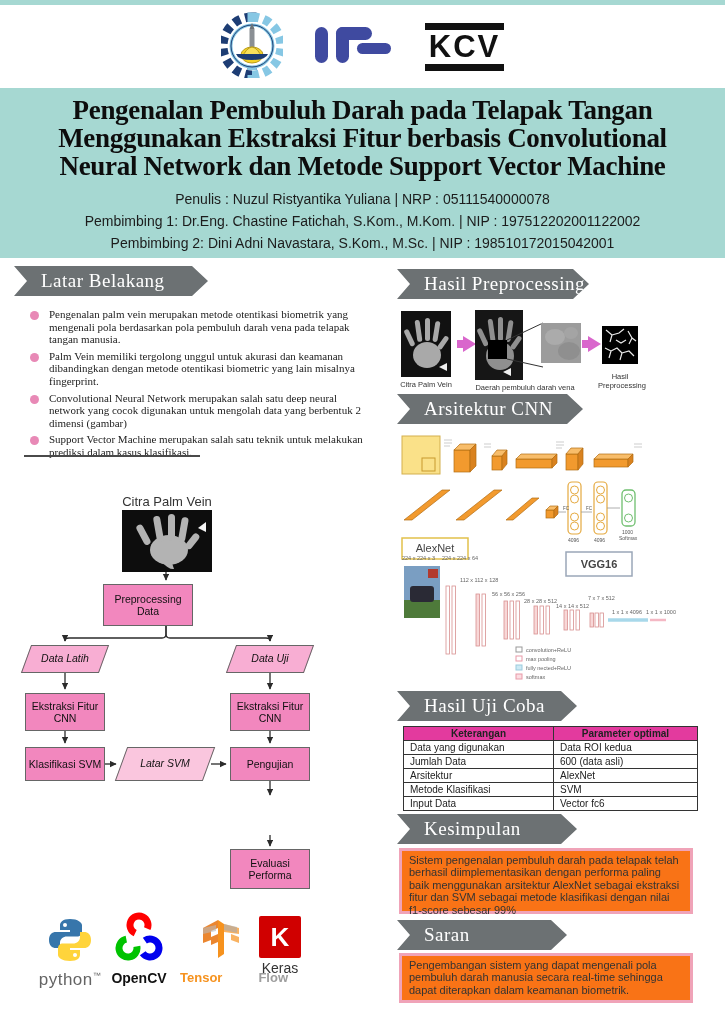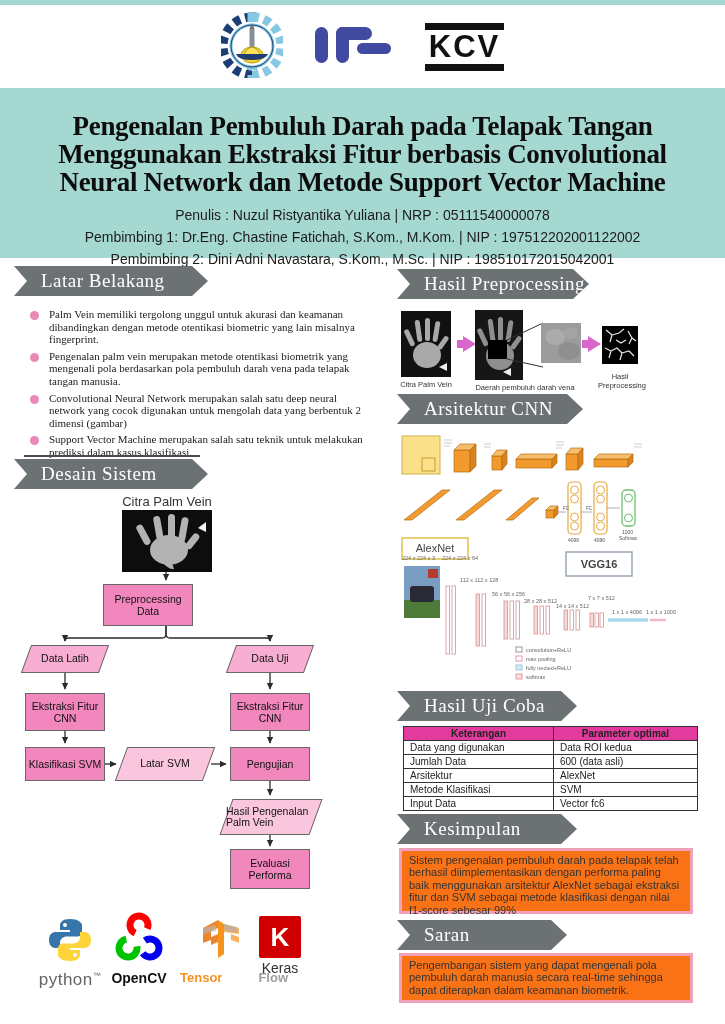--- a/index.html
+++ b/index.html
@@ -9,21 +9,21 @@
   
   .top-strip { position:absolute; left:0; top:0; width:725px; height:5px; background:#a6d8d2; }
 
   
   .logo-row { position:absolute; left:0; top:8px; width:725px; height:78px; display:flex; justify-content:center; align-items:center; gap:30px; }
   .kcv-box { border-top:7px solid #111; border-bottom:7px solid #111; padding:1px 4px; font-weight:900; font-size:31px; letter-spacing:2px; color:#111; font-family:"Liberation Sans", sans-serif; line-height:1.05; }
 
   
   .title-block { position:absolute; left:0; top:88px; width:725px; height:170px; background:#a6d8d2; text-align:center; }
   .title-line { font-family:"Liberation Serif", serif; font-weight:bold; color:#0d0d0d; font-size:27px; line-height:28px; letter-spacing:-0.3px; }
-  .title-wrap { padding-top:24px; }
+  .title-wrap { padding-top:8px; }
   .byline { font-size:14px; color:#1c1c1c; line-height:22px; }
   .byline-wrap { margin-top:8px; }
 
   
   .arrow-header { position:absolute; height:30px; background:#6c7173; color:#fff; display:flex; align-items:center; padding-left:27px; font-family:"Liberation Serif", serif; font-size:19px; letter-spacing:0.5px;
     clip-path: polygon(0 0, calc(100% - 16px) 0, 100% 50%, calc(100% - 16px) 100%, 0 100%, 13px 50%); }
 
   
   .bullets { position:absolute; left:30px; top:308px; width:338px; }
   .bullet-item { display:flex; gap:10px; margin-bottom:4px; }
@@ -31,21 +31,21 @@
   .bullet-text { font-family:"Liberation Serif", serif; font-size:11px; line-height:12.6px; color:#222; }
 
   .sep-line { position:absolute; left:24px; top:455px; width:176px; height:2px; background:#4a4a4a; }
 
   
   .fc-label { position:absolute; text-align:center; font-size:13px; color:#333; }
   .fc-box { position:absolute; background:#f287be; border:1px solid #666; display:flex; align-items:center; justify-content:center; text-align:center; font-size:10.5px; color:#111; line-height:12px; padding:2px; }
   .pgram { position:absolute; }
   .pgram .bg { position:absolute; inset:0; background:#f8aed3; border:1px solid #666; transform:skewX(-20deg); }
   .pgram.light .bg { background:#fac6de; }
-  .pgram .lbl { position:relative; display:flex; align-items:center; justify-content:center; height:100%; font-size:10.5px; color:#111; text-align:left; line-height:11.5px; }
+  .pgram .lbl { position:relative; display:flex; align-items:center; justify-content:center; height:100%; font-size:10.5px; color:#111; text-align:right; line-height:11.5px;font-style:italic; }
   .img-frame { position:absolute; }
 
   
   .flow-arrow { position:absolute; width:0; height:0; border-top:8px solid transparent; border-bottom:8px solid transparent; border-left:13px solid #d966cc; }
   .flow-arrow::before { content:""; position:absolute; left:-19px; top:-4px; width:7px; height:8px; background:#d966cc; }
 
   
   .cap { position:absolute; font-size:7.5px; color:#333; text-align:center; line-height:9px; }
 
   
@@ -115,38 +115,37 @@
       <div class="byline">Penulis : Nuzul Ristyantika Yuliana | NRP : 05111540000078</div>
       <div class="byline">Pembimbing 1: Dr.Eng. Chastine Fatichah, S.Kom., M.Kom. | NIP : 197512202001122002</div>
       <div class="byline">Pembimbing 2: Dini Adni Navastara, S.Kom., M.Sc. | NIP : 198510172015042001</div>
     </div>
   </div>
 
   <div class="arrow-header" style="left:14px; top:266px; width:194px;">Latar Belakang</div>
   <div class="bullets">
     <div class="bullet-item">
       <span class="bullet-dot"></span>
-      <span class="bullet-text">Palm Vein memiliki tergolong unggul untuk akurasi dan keamanan dibandingkan dengan metode otentikasi biometric yang lain misalnya fingerprint.</span>
+      <span class="bullet-text">Pengenalan palm vein merupakan metode otentikasi biometrik yang mengenali pola berdasarkan pola pembuluh darah vena pada telapak tangan manusia.</span>
     </div>
     <div class="bullet-item">
       <span class="bullet-dot"></span>
-      <span class="bullet-text">Pengenalan palm vein merupakan metode otentikasi biometrik yang mengenali pola berdasarkan pola pembuluh darah vena pada telapak tangan manusia.</span>
+      <span class="bullet-text">Palm Vein memiliki tergolong unggul untuk akurasi dan keamanan dibandingkan dengan metode otentikasi biometric yang lain misalnya fingerprint.</span>
     </div>
     <div class="bullet-item">
       <span class="bullet-dot"></span>
       <span class="bullet-text">Convolutional Neural Network merupakan salah satu deep neural network yang cocok digunakan untuk mengolah data yang berbentuk 2 dimensi (gambar)</span>
     </div>
     <div class="bullet-item">
       <span class="bullet-dot"></span>
       <span class="bullet-text">Support Vector Machine merupakan salah satu teknik untuk melakukan prediksi dalam kasus klasifikasi.</span>
     </div>
   </div>
 
   <div class="sep-line"></div>
-  <div class="arrow-header" style="left:14px; top:459px; width:194px;">Desain Sistem</div>
 
   <svg style="position:absolute; left:0; top:0; pointer-events:none;" width="390" height="910">
     <defs>
       <marker id="ah" markerWidth="7" markerHeight="7" refX="5" refY="2.6" orient="auto">
         <path d="M0,0 L5.5,2.6 L0,5.2 z" fill="#2b2b2b"></path>
       </marker>
     </defs>
     <g stroke="#2b2b2b" stroke-width="1.3" fill="none">
       <line x1="166" y1="572" x2="166" y2="580" marker-end="url(#ah)"></line>
       <path d="M166,626 L166,634 Q166,638 162,638 L69,638 Q65,638 65,641 L65,641"></path>
@@ -196,24 +195,20 @@
   <div class="fc-box" style="left:25px; top:693px; width:80px; height:38px;">Ekstraksi Fitur CNN</div>
   <div class="fc-box" style="left:230px; top:693px; width:80px; height:38px;">Ekstraksi Fitur CNN</div>
 
   <div class="fc-box" style="left:25px; top:747px; width:80px; height:34px;">Klasifikasi SVM</div>
   <div class="pgram light" style="left:121px; top:747px; width:88px; height:34px;">
     <div class="bg"></div>
       <div class="lbl">Latar SVM</div>
   </div>
   <div class="fc-box" style="left:230px; top:747px; width:80px; height:34px;">Pengujian</div>
 
-  <div class="pgram light" style="left:226px; top:799px; width:90px; height:36px;">
-    <div class="bg"></div>
-      <div class="lbl">Hasil Pengenalan Palm Vein</div>
-  </div>
   <div class="fc-box" style="left:230px; top:849px; width:80px; height:40px;">Evaluasi Performa</div>
 
   <div class="tool-logo" style="left:34px; top:916px; width:72px;">
     <svg width="48" height="48" viewBox="0 0 48 48">
       <path d="M24,3 c-8,0 -10,3.5 -10,6.5 L14,14 h10 v2 H10 c-4,0 -7,2.5 -7,8 c0,5.5 3,8 7,8 h4 v-5 c0,-4 3,-6.5 7,-6.5 h10 c3,0 5,-2 5,-5 V9.5 C36,6.5 32,3 24,3 z" fill="#3776ab"></path>
       <path d="M24,45 c8,0 10,-3.5 10,-6.5 L34,34 h-10 v-2 h14 c4,0 7,-2.5 7,-8 c0,-5.5 -3,-8 -7,-8 h-4 v5 c0,4 -3,6.5 -7,6.5 H17 c-3,0 -5,2 -5,5 v6.5 C12,41.5 16,45 24,45 z" fill="#ffd43b"></path>
       <circle cx="19" cy="9" r="2" fill="#fff"></circle>
       <circle cx="29" cy="39" r="2" fill="#fff"></circle>
     </svg>
     <div class="tool-label lbl-python"><span>python</span><sup style="font-size:8px;">™</sup></div>

